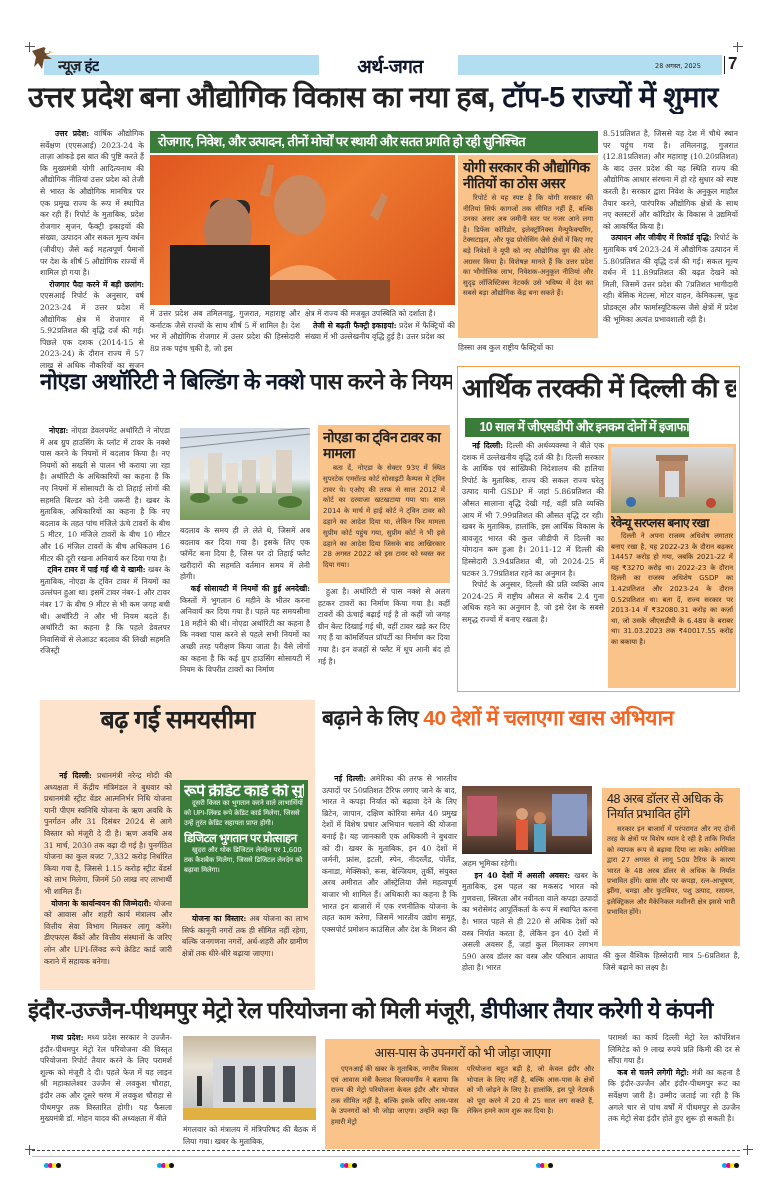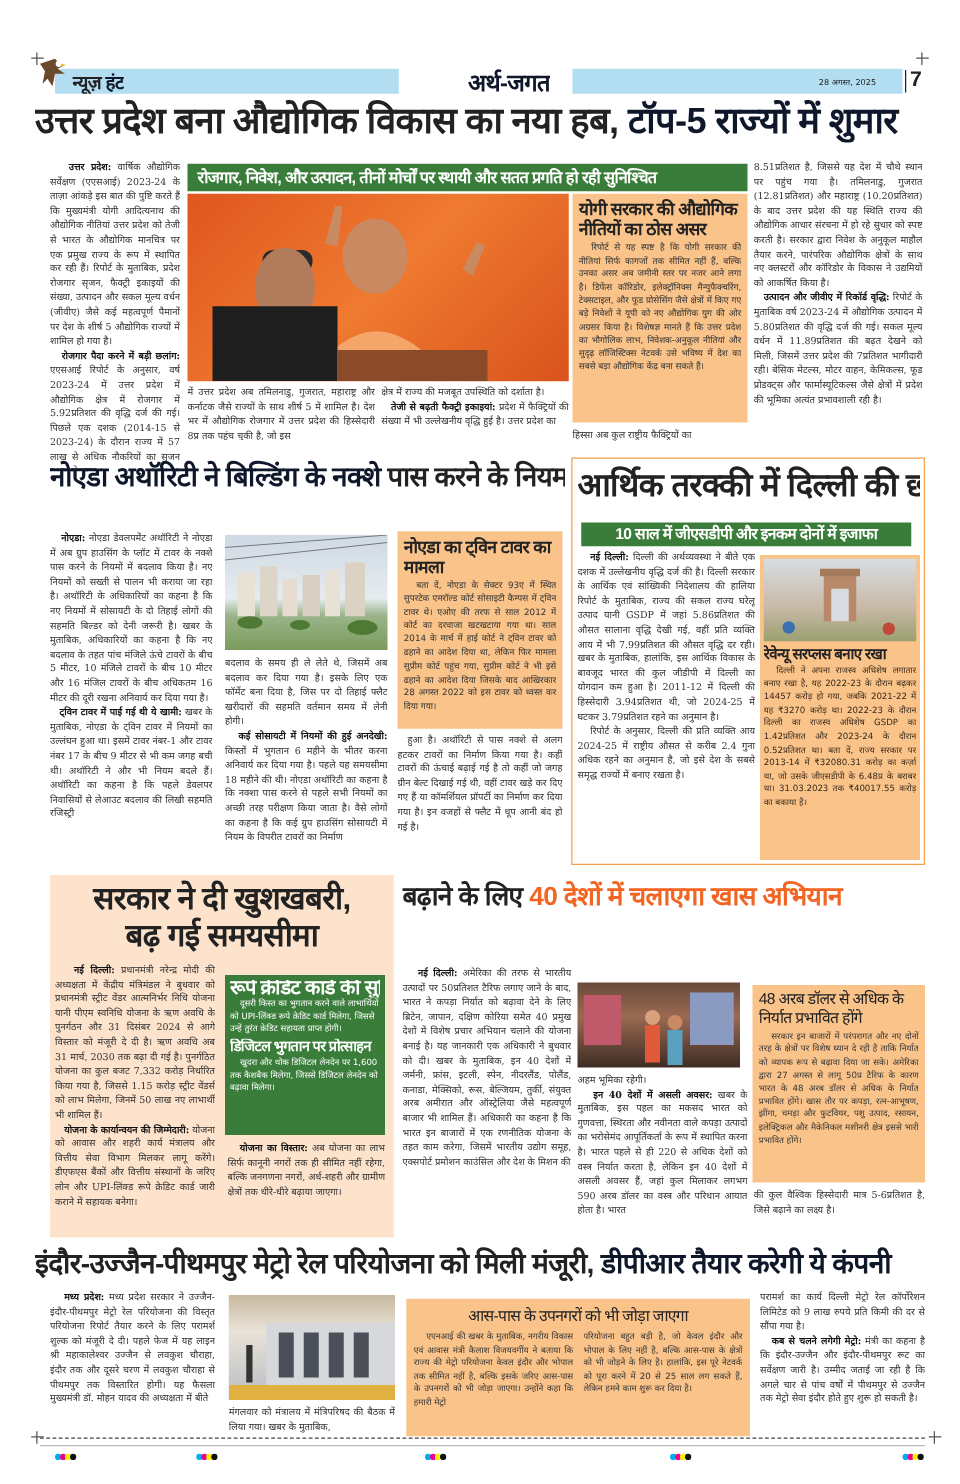--- a/index.html
+++ b/index.html
@@ -36,21 +36,21 @@
     <svg width="24" height="28" viewBox="0 0 24 28">
         <path d="M2 6 L14 2 L20 8 L16 10 L22 14 L14 14 L12 24 L8 18 L4 22 L6 12 Z" fill="#6b4a2b"></path>
         <circle cx="17" cy="6" r="2.5" fill="#fff"></circle>
         <path d="M19 6 L23 7 L19 8Z" fill="#e8b400"></path>
       </svg>
   </div>
   <div class="abs hd" style="left:28px;top:2px;font-size:15px;color:#222">
     <span>न्यूज़</span>
     <span class="red">हंट</span>
   </div>
-  <div class="abs hd red" style="left:310px;top:0;width:100px;text-align:right;font-size:19px">अर्थ-जगत</div>
+  <div class="abs hd red" style="left:310px;top:0;width:100px;text-align:center;font-size:19px">अर्थ-जगत</div>
   <div class="abs sans" style="left:625px;top:8px;font-size:6.5px;font-weight:normal">28 अगस्त, 2025</div>
   <div class="abs" style="left:694px;top:3px;width:1px;height:18px;background:#222"></div>
   <div class="abs hd" style="left:698px;top:1px;font-size:17px">7</div>
 </div>
 
 <div class="abs hd" style="left:28px;top:80px;width:712px;font-size:29px;line-height:34px">
   <span>उत्तर प्रदेश बना औद्योगिक विकास का नया हब,</span>
   <span class="red">टॉप-5 राज्यों में शुमार</span>
 </div>
 
@@ -121,42 +121,41 @@
 </div>
 
 <div class="abs box-or" style="left:318px;top:425px;width:132px;height:158px;padding:4px 5px">
   <div class="hd" style="font-size:14px;line-height:16px;white-space:normal;color:#222">नोएडा का ट्विन टावर का मामला</div>
   <div class="txt sans" style="font-size:7px;line-height:10.8px;margin-top:2px;text-indent:10px">बता दें, नोएडा के सेक्टर 93ए में स्थित सुपरटेक एमरॉल्ड कोर्ट सोसाइटी कैम्पस में ट्विन टावर थे। एओए की तरफ से साल 2012 में कोर्ट का दरवाजा खटखटाया गया था। साल 2014 के मार्च में हाई कोर्ट ने ट्विन टावर को ढहाने का आदेश दिया था, लेकिन फिर मामला सुप्रीम कोर्ट पहुंच गया, सुप्रीम कोर्ट ने भी इसे ढहाने का आदेश दिया जिसके बाद आखिरकार 28 अगस्त 2022 को इस टावर को ध्वस्त कर दिया गया।</div>
 </div>
 <div class="abs txt" style="left:318px;top:586px;width:132px;height:106px;text-indent:8px">हुआ है। अथॉरिटी से पास नक्शे से अलग हटकर टावरों का निर्माण किया गया है। कहीं टावरों की ऊंचाई बढ़ाई गई है तो कहीं जो जगह ग्रीन बेल्ट दिखाई गई थी, वहीं टावर खड़े कर दिए गए हैं या कॉमर्शियल प्रॉपर्टी का निर्माण कर दिया गया है। इन वजहों से फ्लैट में धूप आनी बंद हो गई है।</div>
 
 <div class="abs" style="left:457px;top:366px;width:283px;height:326px;border:1.5px solid #f5a04c"></div>
 <div class="abs hd" style="left:462px;top:370px;width:274px;font-size:26px;line-height:36px;text-align:center">आर्थिक तरक्की में दिल्ली की छलांग</div>
-<div class="abs green hd" style="left:465px;top:418px;width:264px;height:19px;font-size:12.5px;line-height:19px;text-align:center">10 साल में जीएसडीपी और इनकम दोनों में इजाफा</div>
+<div class="abs green hd" style="left:465px;top:418px;width:224px;height:19px;font-size:12.5px;line-height:19px;text-align:right">10 साल में जीएसडीपी और इनकम दोनों में इजाफा</div>
 <div class="abs txt" style="left:462px;top:440px;width:142px;height:250px">
   &nbsp;&nbsp;&nbsp;<b>नई दिल्ली:</b> <span>दिल्ली की अर्थव्यवस्था ने बीते एक दशक में उल्लेखनीय वृद्धि दर्ज की है। दिल्ली सरकार के आर्थिक एवं सांख्यिकी निदेशालय की हालिया रिपोर्ट के मुताबिक, राज्य की सकल राज्य घरेलू उत्पाद यानी GSDP में जहां 5.86प्रतिशत की औसत सालाना वृद्धि देखी गई, वहीं प्रति व्यक्ति आय में भी 7.99प्रतिशत की औसत वृद्धि दर रही। खबर के मुताबिक, हालांकि, इस आर्थिक विकास के बावजूद भारत की कुल जीडीपी में दिल्ली का योगदान कम हुआ है। 2011-12 में दिल्ली की हिस्सेदारी 3.94प्रतिशत थी, जो 2024-25 में घटकर 3.79प्रतिशत रहने का अनुमान है।</span><br>
   &nbsp;&nbsp;&nbsp;<span>रिपोर्ट के अनुसार, दिल्ली की प्रति व्यक्ति आय 2024-25 में राष्ट्रीय औसत से करीब 2.4 गुना अधिक रहने का अनुमान है, जो इसे देश के सबसे समृद्ध राज्यों में बनाए रखता है।</span>
 </div>
 <div class="abs box-or" style="left:608px;top:444px;width:128px;height:244px;padding:3px">
   <div class="img" style="width:122px;height:66px;background:linear-gradient(180deg,#d9dde2 0%,#c8b8a6 60%,#9aa070 100%);position:relative">
     <svg width="122" height="66" viewBox="0 0 122 66">
         <rect x="48" y="12" width="26" height="38" fill="#b98a6a"></rect>
         <rect x="54" y="24" width="14" height="26" fill="#d9dde2"></rect>
         <rect x="45" y="8" width="32" height="6" fill="#a67a5c"></rect>
         <circle cx="20" cy="55" r="5" fill="#3a6fb0"></circle>
         <circle cx="100" cy="56" r="5" fill="#c04a3a"></circle>
       </svg>
   </div>
   <div class="hd" style="font-size:12px;line-height:16px;margin-top:2px;color:#222">रेवेन्यू सरप्लस बनाए रखा</div>
   <div class="txt sans" style="font-size:6.9px;line-height:10.6px;text-indent:10px;color:#3a2a1a">दिल्ली ने अपना राजस्व अधिशेष लगातार बनाए रखा है, यह 2022-23 के दौरान बढ़कर 14457 करोड़ हो गया, जबकि 2021-22 में यह ₹3270 करोड़ था। 2022-23 के दौरान दिल्ली का राजस्व अधिशेष GSDP का 1.42प्रतिशत और 2023-24 के दौरान 0.52प्रतिशत था। बता दें, राज्य सरकार पर 2013-14 में ₹32080.31 करोड़ का कर्ज़ा था, जो उसके जीएसडीपी के 6.48प्र के बराबर था। 31.03.2023 तक ₹40017.55 करोड़ का बकाया है।</div>
 </div>
 
 <div class="abs box-pe" style="left:40px;top:700px;width:275px;height:290px"></div>
 <div class="abs hd" style="left:40px;top:704px;width:275px;font-size:25px;line-height:30px;text-align:center">
-  <div>सरकार ने दी खुशखबरी,</div>
   <div>बढ़ गई समयसीमा</div>
 </div>
 <div class="abs txt" style="left:44px;top:770px;width:128px;height:214px">
   &nbsp;&nbsp;&nbsp;<b>नई दिल्ली:</b> <span>प्रधानमंत्री नरेन्द्र मोदी की अध्यक्षता में केंद्रीय मंत्रिमंडल ने बुधवार को प्रधानमंत्री स्ट्रीट वेंडर आत्मनिर्भर निधि योजना यानी पीएम स्वनिधि योजना के ऋण अवधि के पुनर्गठन और 31 दिसंबर 2024 से आगे विस्तार को मंजूरी दे दी है। ऋण अवधि अब 31 मार्च, 2030 तक बढ़ा दी गई है। पुनर्गठित योजना का कुल बजट 7,332 करोड़ निर्धारित किया गया है, जिससे 1.15 करोड़ स्ट्रीट वेंडर्स को लाभ मिलेगा, जिनमें 50 लाख नए लाभार्थी भी शामिल हैं।</span><br>
   &nbsp;&nbsp;&nbsp;<b>योजना के कार्यान्वयन की जिम्मेदारी:</b> <span>योजना को आवास और शहरी कार्य मंत्रालय और वित्तीय सेवा विभाग मिलकर लागू करेंगे। डीएफएस बैंकों और वित्तीय संस्थानों के जरिए लोन और UPI-लिंक्ड रूपे क्रेडिट कार्ड जारी कराने में सहायक बनेगा।</span>
 </div>
 <div class="abs green" style="left:180px;top:780px;width:128px;height:128px;padding:4px">
   <div class="hd" style="font-size:16px;line-height:14px;color:#fff">रूपे क्रेडिट कार्ड की सुविधा</div>
   <div class="sans" style="font-size:6.8px;line-height:10px;color:#fff;text-indent:8px">दूसरी किस्त का भुगतान करने वाले लाभार्थियों को UPI-लिंक्ड रूपे क्रेडिट कार्ड मिलेगा, जिससे उन्हें तुरंत क्रेडिट सहायता प्राप्त होगी।</div>
   <div class="hd" style="font-size:11.5px;line-height:14px;color:#fff;margin-top:3px">डिजिटल भुगतान पर प्रोत्साहन</div>

